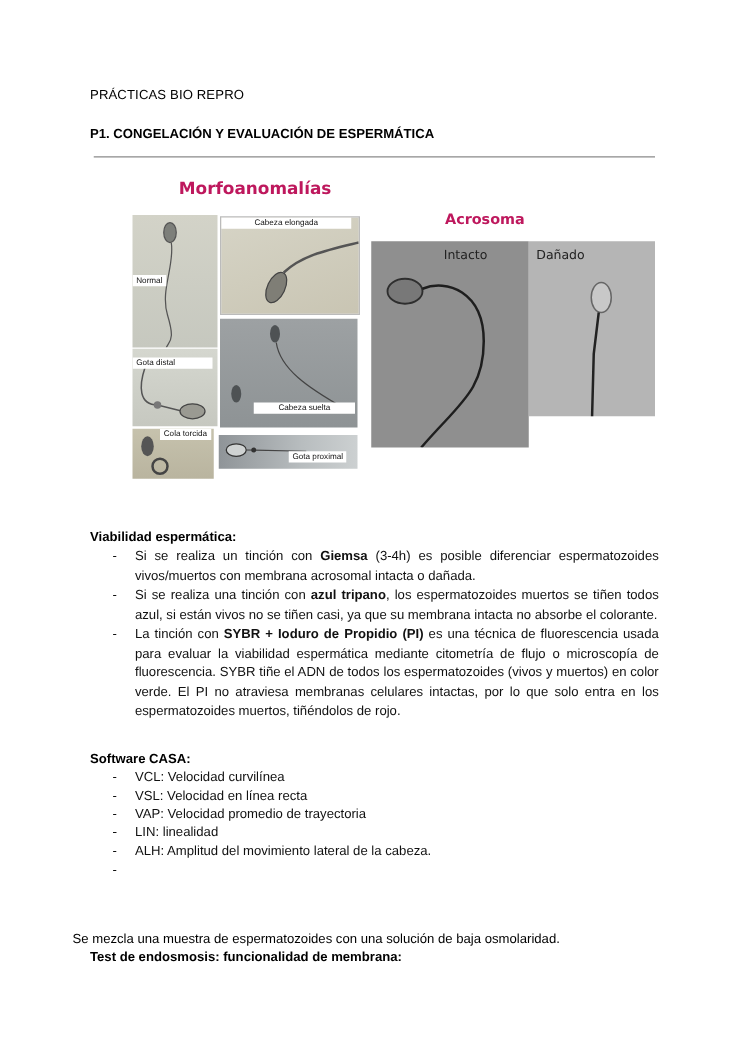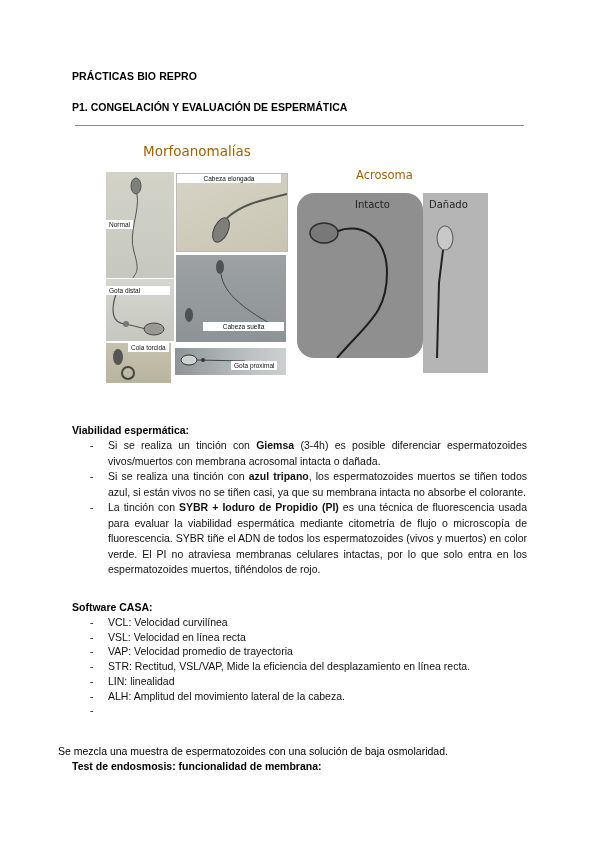--- a/index.html
+++ b/index.html
@@ -1,41 +1,41 @@
 <!DOCTYPE html>
 <html><head>
 <meta charset="utf-8">
 <style>
   html, body { margin: 0; padding: 0; background: #ffffff; }
   body { width: 600px; height: 848px; position: relative; overflow: hidden;
          font-family: "Liberation Sans", sans-serif; color: #000; }
   .abs { position: absolute; }
-  .h1 { left: 72px; top: 70px; font-size: 10.5px; font-weight: bold; letter-spacing: 0.1px; }
+  .h1 { left: 72px; top: 70px; font-size: 10.5px; font-weight: normal; letter-spacing: 0.1px; }
   .h2 { left: 72px; top: 101px; font-size: 10.5px; font-weight: bold; }
   .rule { left: 75px; top: 125px; width: 449px; height: 1px; background: #8a8a8a; }
 
-  .fig-title { font-family: "DejaVu Sans", sans-serif; font-weight: normal; color: #a16207; }
+  .fig-title { font-family: "DejaVu Sans", sans-serif; font-weight: bold; color: #be185d; }
   .morfo-title { left: 143px; top: 143px; font-size: 13.5px; }
   .acro-title { left: 356px; top: 168px; font-size: 11.5px; }
 
   .photo { position: absolute; overflow: hidden; }
   .label { position: absolute; background: #fff; font-size: 6.5px; color: #111;
            white-space: nowrap; padding: 1px 3px; font-family: "Liberation Sans", sans-serif; }
 
   
   .p-normal { left: 106px; top: 172px; width: 68px; height: 106px; background: linear-gradient(180deg,#d3d3c8,#c6c8bf); }
   .p-elong { left: 176px; top: 173px; width: 110px; height: 77px; background: linear-gradient(160deg,#d6d4c6,#c9c5b3); border: 1px solid #bbb; }
   .p-distal { left: 106px; top: 279px; width: 68px; height: 62px; background: linear-gradient(180deg,#d5d7cf,#c6c8c0); }
   .p-suelta { left: 176px; top: 255px; width: 110px; height: 87px; background: linear-gradient(180deg,#9da1a3,#8e9395); }
   .p-cola { left: 106px; top: 343px; width: 65px; height: 40px; background: linear-gradient(180deg,#c6c2ad,#b9b49f); }
   .p-prox { left: 175px; top: 348px; width: 111px; height: 27px; background: linear-gradient(90deg,#8f9498,#b8bdbf 60%,#ccd0d1); }
 
   
-  .p-intacto { left: 297px; top: 193px; width: 126px; height: 165px; background: #8f8f8f; border-radius: 17px; }
-  .p-danado { left: 423px; top: 193px; width: 65px; height: 180px; background: #b5b5b5; }
+  .p-intacto { left: 297px; top: 193px; width: 126px; height: 165px; background: #8f8f8f; }
+  .p-danado { left: 423px; top: 193px; width: 65px; height: 140px; background: #b5b5b5; padding-left: 36px; }
   .acro-lbl { position: absolute; font-family: "DejaVu Sans", sans-serif; font-size: 10px; color: #222; }
 
   .sect { font-size: 10.5px; font-weight: bold; text-align: center; }
   .para { font-size: 10.5px; line-height: 15.5px; }
   ul.dash { list-style: none; margin: 0; padding: 0; position: absolute; }
   ul.dash li { position: relative; padding-left: 36px; font-size: 10.5px; line-height: 15.5px; color: #111; text-align: justify; }
   ul.dash li .dash-mark { position: absolute; left: 18px; top: 0; }
   ul.dash.casa li { line-height: 14.7px; }
   b { font-weight: bold; }
 </style>
@@ -130,20 +130,20 @@
     <span class="dash-mark">-</span>
     <span>La tinción con </span><b>SYBR + Ioduro de Propidio (PI)</b><span> es una técnica de fluorescencia usada para evaluar la viabilidad espermática mediante citometría de flujo o microscopía de fluorescencia. SYBR tiñe el ADN de todos los espermatozoides (vivos y muertos) en color verde. El PI no atraviesa membranas celulares intactas, por lo que solo entra en los espermatozoides muertos, tiñéndolos de rojo.</span>
   </li>
 </ul>
 
 <div class="abs sect" style="left:72px; top:601px;">Software CASA:</div>
 <ul class="dash casa" style="left:72px; top:615px; width:470px;">
   <li><span class="dash-mark">-</span><span>VCL: Velocidad curvilínea</span></li>
   <li><span class="dash-mark">-</span><span>VSL: Velocidad en línea recta</span></li>
   <li><span class="dash-mark">-</span><span>VAP: Velocidad promedio de trayectoria</span></li>
-  <li><span class="dash-mark">-</span><span>STR: Rectitud, VSL/VAP, Mide la eficiencia del desplazamiento en línea recta.</span></li>
+  <li><span class="dash-mark">-</span></li>
   <li><span class="dash-mark">-</span><span>LIN: linealidad</span></li>
   <li><span class="dash-mark">-</span><span>ALH: Amplitud del movimiento lateral de la cabeza.</span></li>
   <li><span class="dash-mark">-</span></li>
 </ul>
 
 <div class="abs sect" style="left:72px; top:732px;margin-top:28px;">Test de endosmosis: funcionalidad de membrana:</div>
 <div class="abs para" style="left:58px; top:744px;">Se mezcla una muestra de espermatozoides con una solución de baja osmolaridad.</div>
 
 </body></html>

